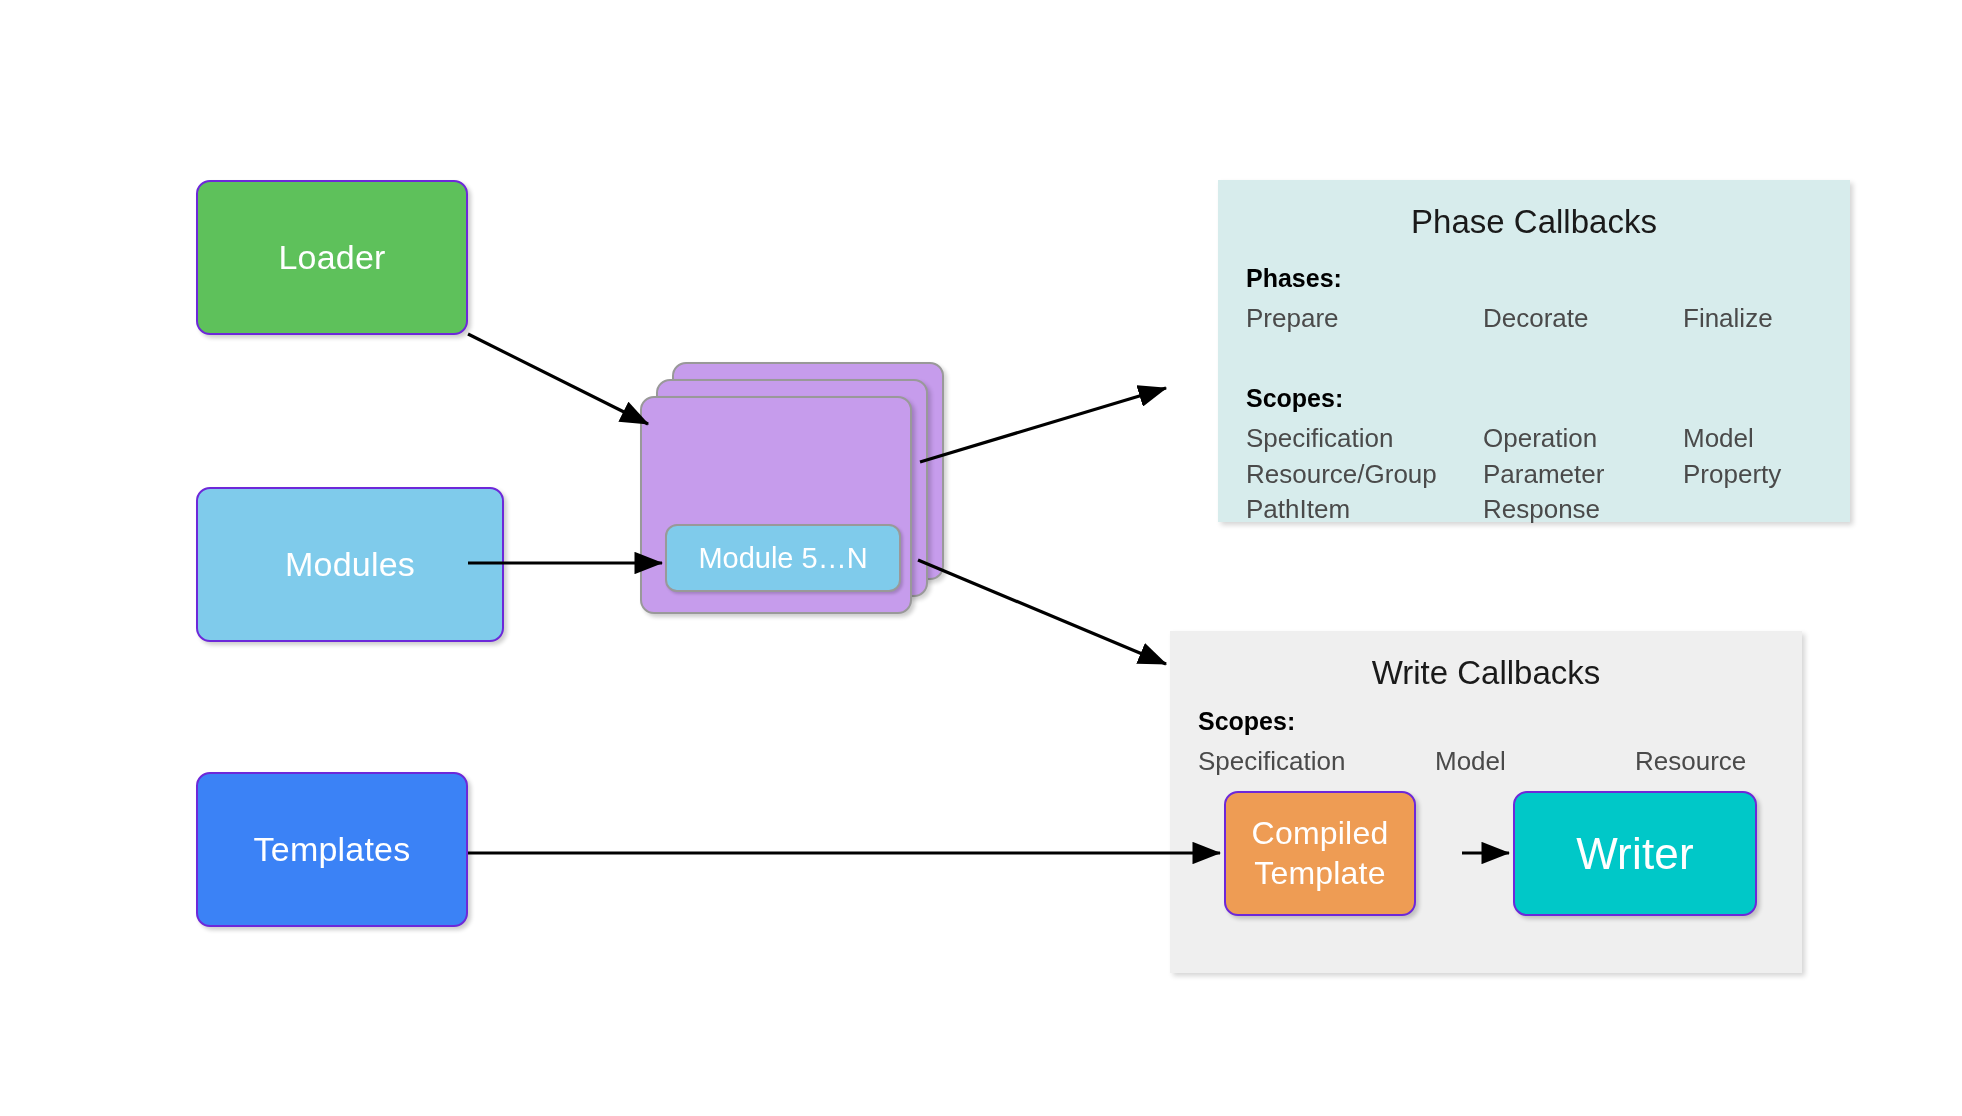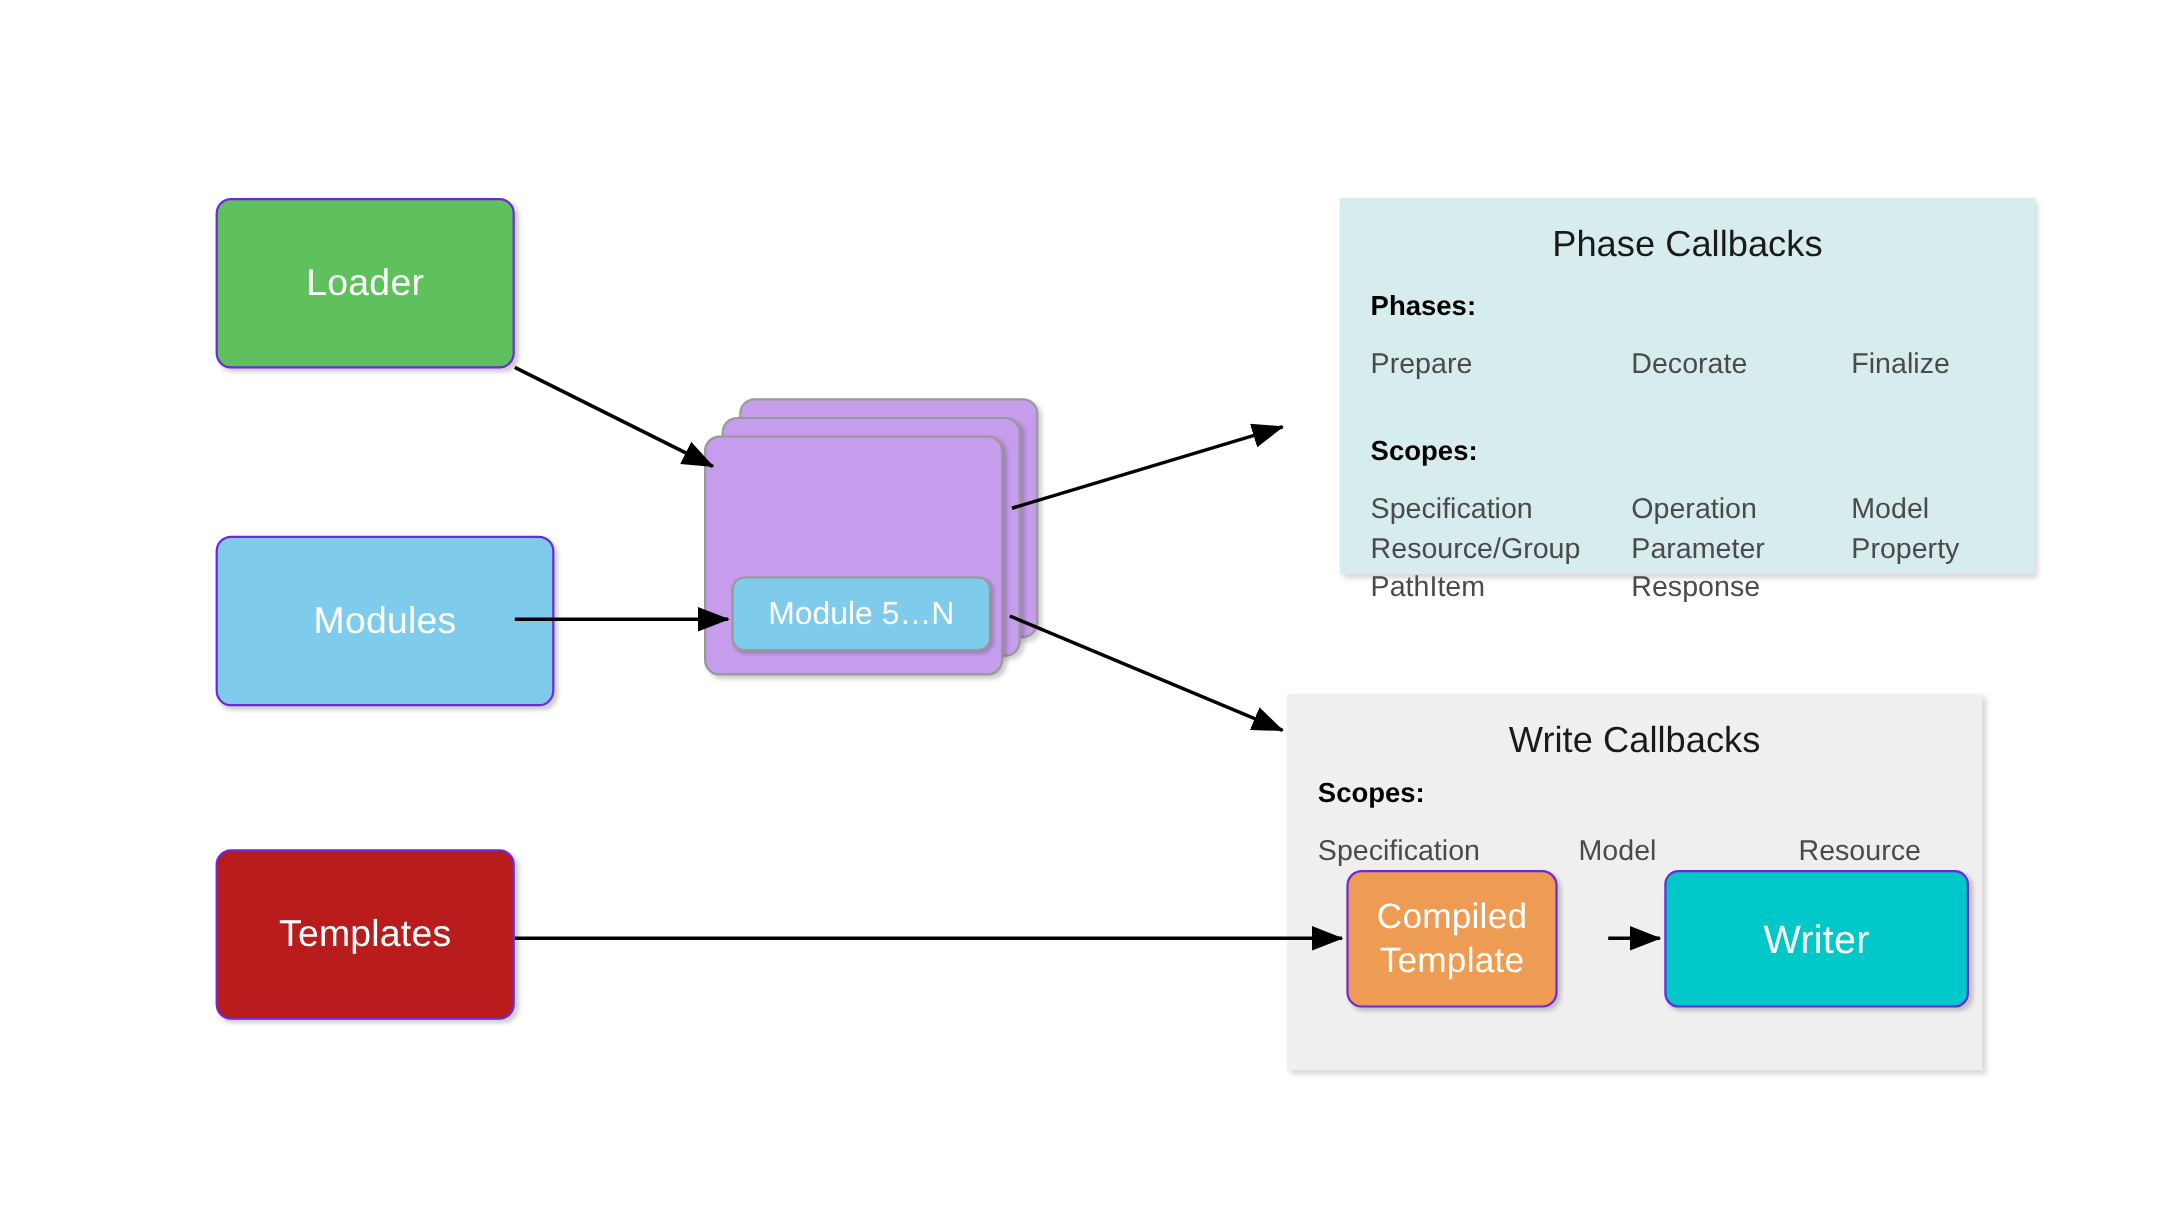--- a/index.html
+++ b/index.html
@@ -41,21 +41,21 @@
   #loader-node {
     left: 196px; top: 180px; width: 272px; height: 155px;
     background: #5EC15B;
   }
   #modules-node {
     left: 196px; top: 487px; width: 308px; height: 155px;
     background: #7FCBEB;
   }
   #templates-node {
     left: 196px; top: 772px; width: 272px; height: 155px;
-    background: #b91c1c;
+    background: #3b82f6;
   }
 
   
   #generator-stack {
     position: absolute;
     left: 640px; top: 362px;
     width: 320px; height: 252px;
   }
   .gen-card {
     position: absolute;
@@ -120,41 +120,40 @@
   .group-heading {
     font-size: 25px;
     font-weight: bold;
     color: #000000;
     margin-left: 28px;
   }
   .scope-grid {
     display: grid;
     grid-template-columns: 237px 200px auto;
     margin-left: 28px;
-    margin-top: 20px;
+    margin-top: 8px;
   }
   .scope-cell {
     font-size: 26px;
     color: #4a4a4a;
     line-height: 1.37;
     white-space: nowrap;
   }
   .scope-cell.blank { visibility: hidden; }
 
   
   #compiled-template-node {
     left: 1224px; top: 791px; width: 192px; height: 125px;
     background: #EE9C54;
     font-size: 32px;
   }
   #writer-node {
-    left: 1513px; top: 791px; width: 277px; height: 125px;
+    left: 1513px; top: 791px; width: 244px; height: 125px;
     background: #00C8C8;
-    font-size: 36px;
-    border-radius: 13px;
+    font-size: 44px;
   }
 
   
   #arrows {
     position: absolute;
     left: 0; top: 0;
     width: 1962px; height: 1116px;
     pointer-events: none;
     z-index: 5;
   }

